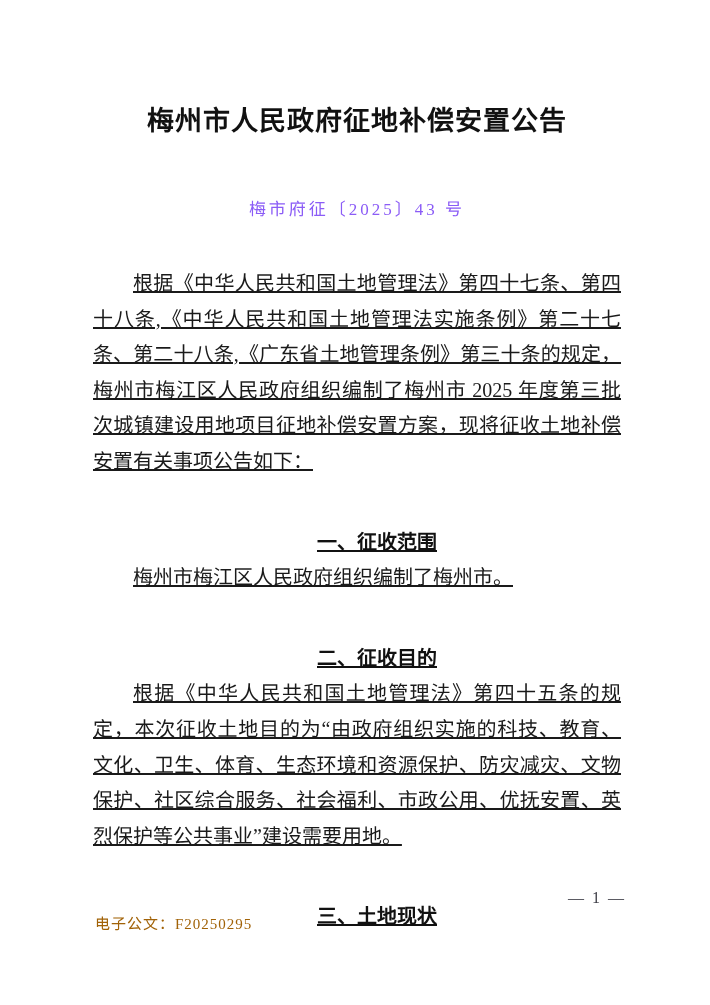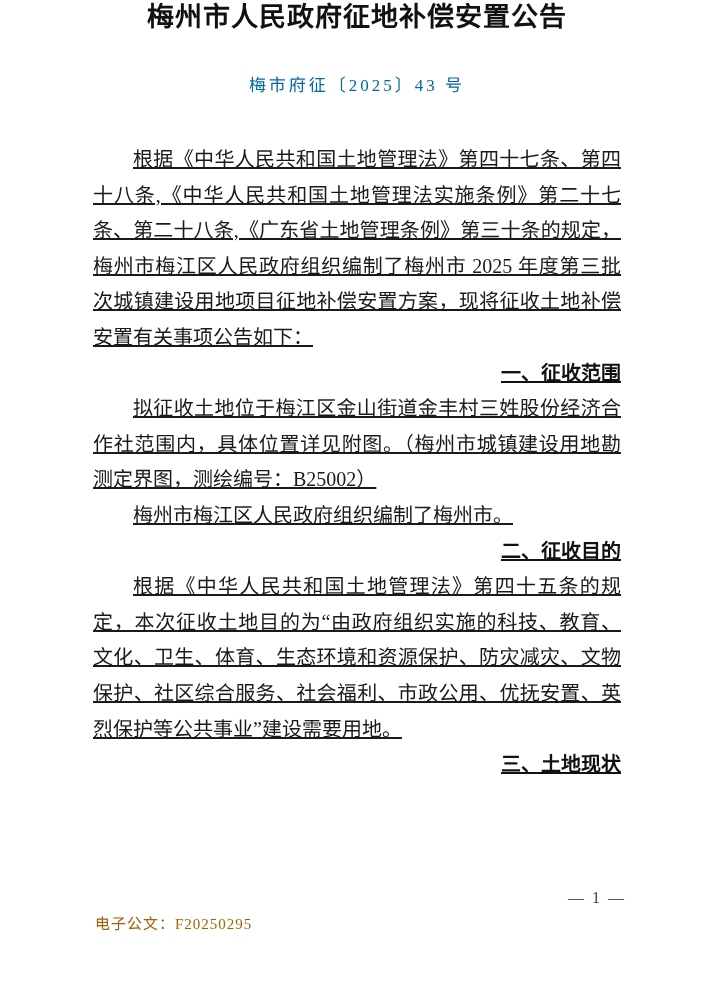--- a/index.html
+++ b/index.html
@@ -12,51 +12,53 @@
     font-family: "Liberation Serif", "DejaVu Serif", serif;
     color: #1a1a1a;
   }
   .page {
     position: absolute;
     inset: 0;
     background: #ffffff;
     padding: 0 89px 0 93px;
   }
   .doc-title {
+    margin-top: 104px;
     text-align: center;
     font-family: "Liberation Serif", "DejaVu Serif", serif;
     font-weight: bold;
     font-size: 27px;
     line-height: 34px;
     letter-spacing: 1px;
     color: #111111;
     white-space: nowrap;
   }
   .doc-number {
-    margin-top: 40px;
+    margin-top: 60px;
     text-align: center;
     font-size: 17px;
     line-height: 24px;
     letter-spacing: 3px;
-    color: #0369a1;
+    color: #8b5cf6;
     white-space: nowrap;
   }
   .doc-body {
     margin-top: 44px;
     font-size: 20px;
     line-height: 35.6px;
     text-align: justify;
     text-justify: inter-ideograph;
   }
   .doc-body p { text-indent: 2em; text-decoration: underline; }
   .doc-body p.heading {
     font-family: "Liberation Sans", "DejaVu Sans", sans-serif;
     font-weight: bold;
     color: #111111;
-    text-align: right;
+    text-align: center;
+    margin-top: 45px;
   }
   .page-number {
     position: absolute;
     top: 888px;
     right: 84px;
     font-size: 16px;
     line-height: 20px;
     letter-spacing: 2px;
     color: #3d3d46;
     white-space: nowrap;
@@ -77,21 +79,20 @@
 
 <div class="page">
 
   <h1 class="doc-title">梅州市人民政府征地补偿安置公告</h1>
 
   <div class="doc-number">梅市府征〔2025〕43 号</div>
 
   <div class="doc-body">
       <p class="para">根据《中华人民共和国土地管理法》第四十七条、第四十八条,《中华人民共和国土地管理法实施条例》第二十七条、第二十八条,《广东省土地管理条例》第三十条的规定，梅州市梅江区人民政府组织编制了梅州市 2025 年度第三批次城镇建设用地项目征地补偿安置方案，现将征收土地补偿安置有关事项公告如下：</p>
       <p class="heading">一、征收范围</p>
-      <p class="para">拟征收土地位于梅江区金山街道金丰村三姓股份经济合作社范围内，具体位置详见附图。（梅州市城镇建设用地勘测定界图，测绘编号：B25002）</p>
       <p class="para">梅州市梅江区人民政府组织编制了梅州市。</p>
       <p class="heading">二、征收目的</p>
       <p class="para">根据《中华人民共和国土地管理法》第四十五条的规定，本次征收土地目的为“由政府组织实施的科技、教育、文化、卫生、体育、生态环境和资源保护、防灾减灾、文物保护、社区综合服务、社会福利、市政公用、优抚安置、英烈保护等公共事业”建设需要用地。</p>
       <p class="heading">三、土地现状</p>
     </div>
 
   <div class="page-number">— 1 —</div>
 
   <div class="efile-id">电子公文：F20250295</div>
 

